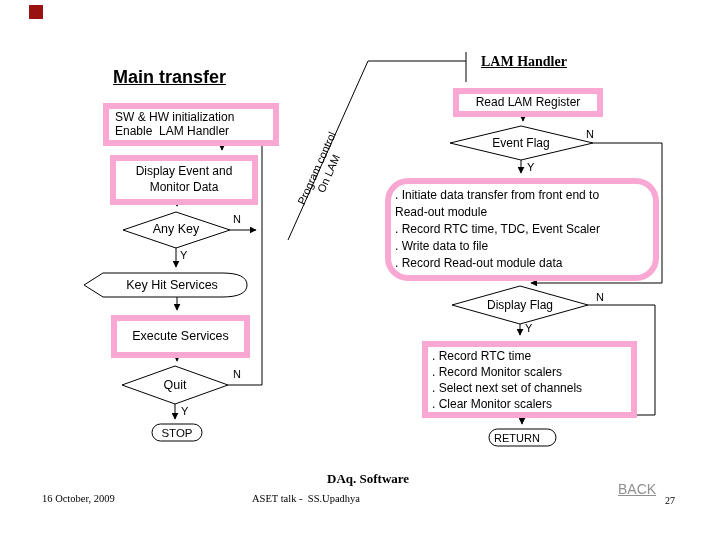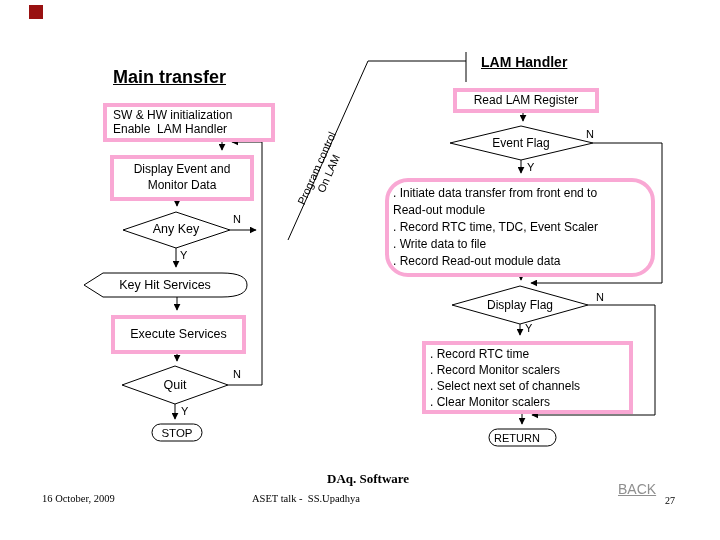--- a/index.html
+++ b/index.html
@@ -1,24 +1,24 @@
 <!DOCTYPE html>
 <html><head>
 <meta charset="utf-8">
 <style>
   html,body{margin:0;padding:0;}
   body{width:720px;height:540px;background:#ffffff;overflow:hidden;
        font-family:"Liberation Sans", sans-serif;color:#000;}
   .stage{position:relative;width:720px;height:540px;background:#fff;}
   .abs{position:absolute;}
   svg.wires{position:absolute;left:0;top:0;pointer-events:none;}
-  .box{position:absolute;border:4px solid #f9a8d4;background:#fff;font-size:12px;line-height:14px;}
+  .box{position:absolute;border:6px solid #f9a8d4;background:#fff;font-size:12px;line-height:14px;}
   .center{text-align:center;}
   .title-main{font-size:18px;font-weight:bold;text-decoration:underline;}
-  .title-lam{font-size:14px;font-weight:bold;text-decoration:underline;}
+  .title-lam{font-size:14px;font-weight:bold;text-decoration:underline;font-family:Liberation Serif, serif;}
   .node-label{font-size:12.5px;text-align:center;}
   .yn{font-size:11px;}
   .ws-pre{white-space:pre;}
   .actions{font-size:12px;}
   .actions div{white-space:pre;}
   .rot-label{font-size:11px;line-height:13px;text-align:center;transform:rotate(-66deg);}
   .caption{font-family:"Liberation Serif", serif;font-weight:bold;font-size:13px;}
   .footer{font-family:"Liberation Serif", serif;font-size:10.5px;}
   .back-link{font-size:14px;text-decoration:underline;cursor:pointer;
              font-family:"Liberation Sans", sans-serif;margin-left:45px;}
@@ -82,21 +82,21 @@
 
   <div class="box center" style="left:110px;top:155px;width:136px;height:36px;padding-top:2px;line-height:16px;">
     <div>Display Event and</div>
     <div>Monitor Data</div>
   </div>
 
   <div class="abs node-label" style="left:126px;top:222px;width:100px;">Any Key</div>
   <div class="abs yn" style="left:233px;top:213px;">N</div>
   <div class="abs yn" style="left:180px;top:249px;">Y</div>
 
-  <div class="abs node-label" style="left:95px;top:278px;width:140px;">Key Hit Services</div>
+  <div class="abs node-label" style="left:102px;top:278px;width:140px;">Key Hit Services</div>
 
   <div class="box center" style="left:111px;top:315px;width:127px;height:31px;line-height:31px;font-size:12.5px;">Execute Services</div>
 
   <div class="abs node-label" style="left:125px;top:378px;width:100px;">Quit</div>
   <div class="abs yn" style="left:233px;top:368px;">N</div>
   <div class="abs yn" style="left:181px;top:405px;">Y</div>
 
   <div class="abs center" style="left:152px;top:427px;width:50px;font-size:11.5px;">STOP</div>
 
   <div class="abs rot-label" style="left:268px;top:158px;width:110px;">

